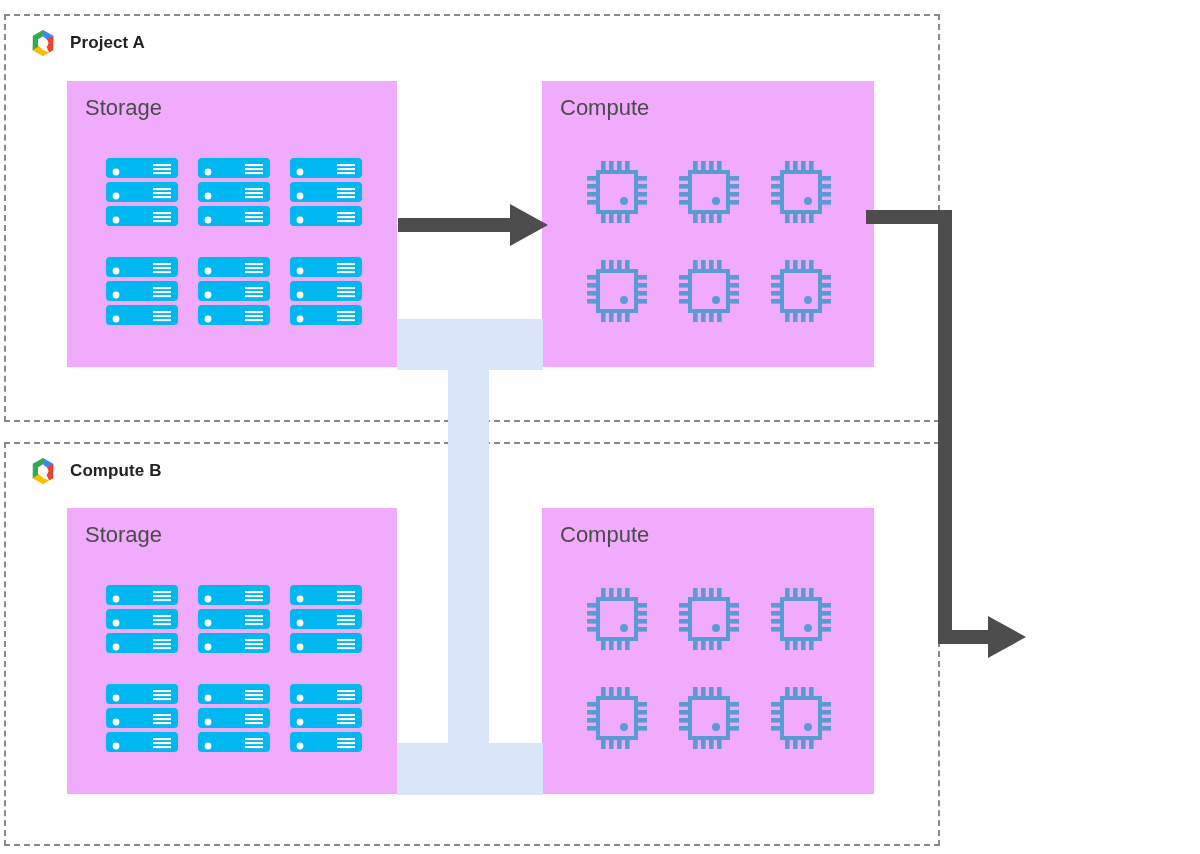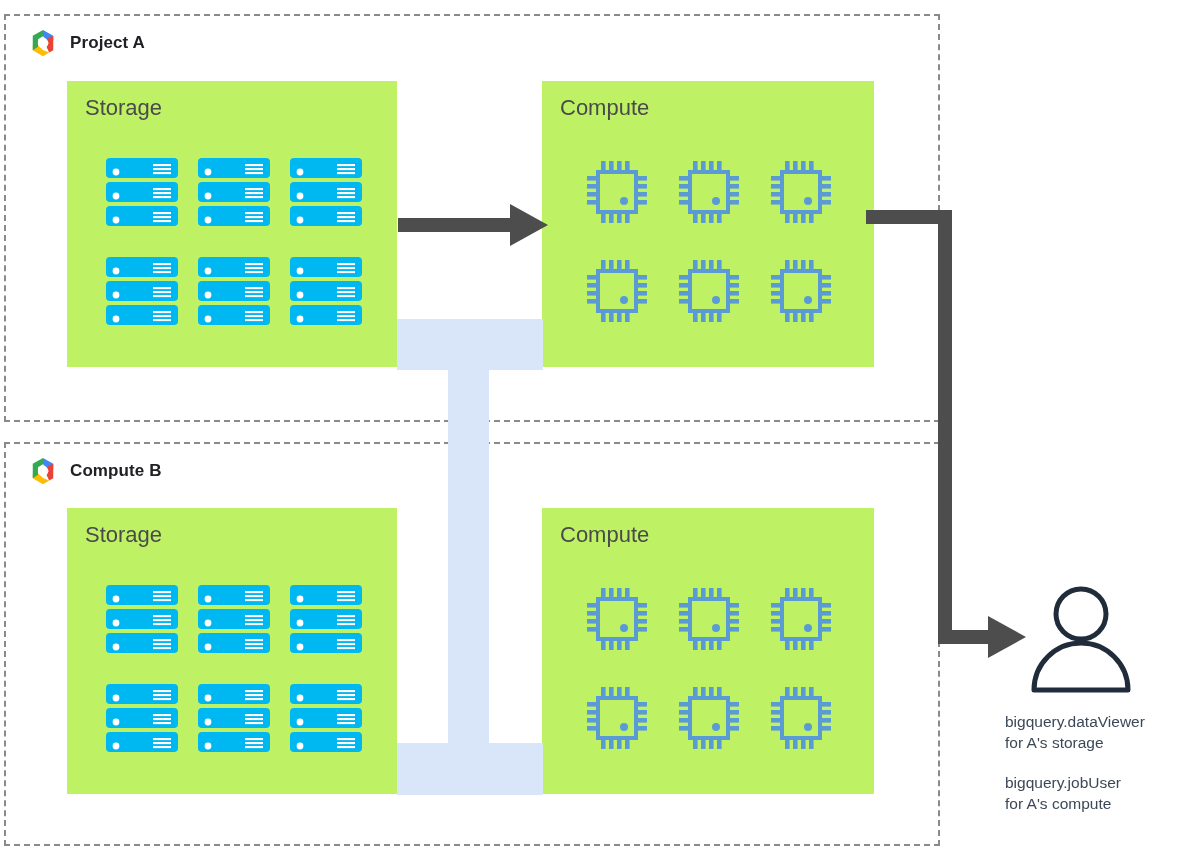--- a/index.html
+++ b/index.html
@@ -44,21 +44,21 @@
     font-weight: bold;
     color: #202124;
     letter-spacing: .1px;
     white-space: nowrap;
   }
   .gcp-logo { width: 30px; height: 30px; display: block; }
 
   
   .panel {
     position: absolute;
-    background: #bef264;
+    background: #f0abfc;
     box-sizing: border-box;
   }
   #panel-a-storage { left: 67px;  top: 81px;  width: 330px; height: 286px; }
   #panel-a-compute { left: 542px; top: 81px;  width: 332px; height: 286px; }
   #panel-b-storage { left: 67px;  top: 508px; width: 330px; height: 286px; }
   #panel-b-compute { left: 542px; top: 508px; width: 332px; height: 286px; }
 
   .panel-title {
     position: absolute;
     left: 18px;
@@ -756,32 +756,14 @@
              L122 435
              L122 421
              L160 442
              L122 463
              L122 449
              L72 449
              L72 29
              L0 29 Z" fill="#4d4d4d"></path>
   </svg>
 
-  <div id="user-block">
-    <span>
-      <svg class="user-icon" viewBox="0 0 108 110" aria-hidden="true">
-        <circle cx="54" cy="29" r="25" fill="none" stroke="#212c3b" stroke-width="5"></circle>
-        <path d="M7 105 A47 47 0 0 1 101 105 Z" fill="none" stroke="#212c3b" stroke-width="5" stroke-linejoin="round"></path>
-      </svg>
-    </span>
-
-    <div class="role-group">
-      <div class="role-line">bigquery.dataViewer</div>
-      <div class="role-line">for A's storage</div>
-    </div>
-
-    <div class="role-group">
-      <div class="role-line">bigquery.jobUser</div>
-      <div class="role-line">for A's compute</div>
-    </div>
-  </div>
 
 </div>
 
 </body></html>

